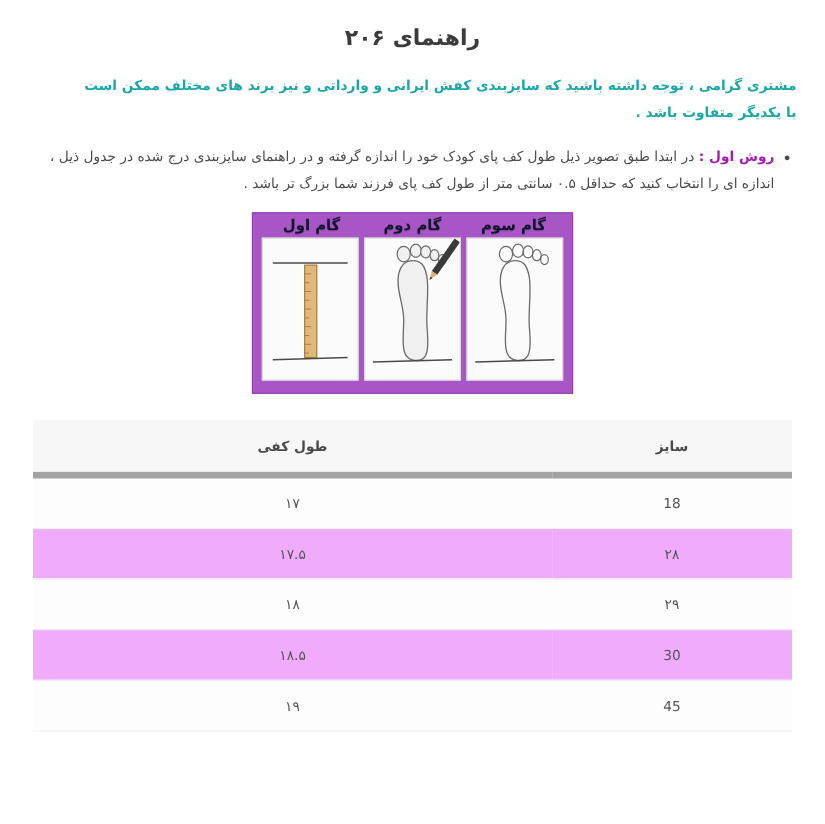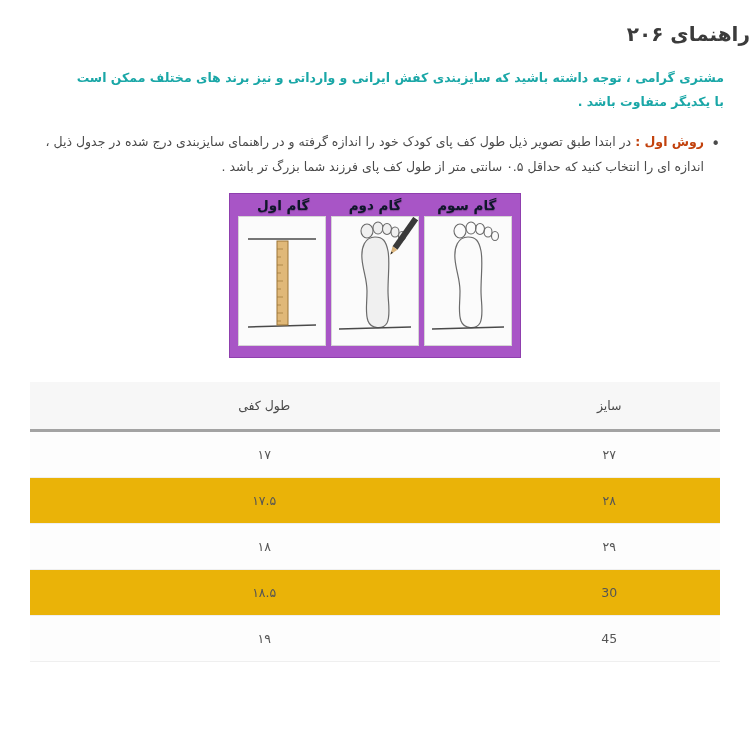--- a/index.html
+++ b/index.html
@@ -15,20 +15,21 @@
     overflow: hidden;
   }
   .page {
     width: 750px;
     height: 749px;
     box-sizing: border-box;
     padding: 0;
     position: relative;
   }
   .title {
+    text-align: center;
     font-size: 20px;
     font-weight: bold;
     color: #3b3b3b;
     margin: 22px 0 20px 0;
     letter-spacing: 0;
   }
   .intro {
     color: #1aa7a7;
     font-size: 12.5px;
     line-height: 1.95;
@@ -54,21 +55,21 @@
   ul.steps > li::before {
     content: "•";
     position: absolute;
     right: 30px;
     top: 0px;
     font-size: 15px;
     color: #4a4a4a;
     line-height: 2.0;
   }
   .lead {
-    color: #c2410c;
+    color: #a21caf;
     font-weight: bold;
   }
   .lead2 {
     color: #9a52c6;
     font-weight: bold;
   }
   .figure-wrap {
     display: flex;
     justify-content: center;
     margin: 10px 0 16px 0;
@@ -121,31 +122,31 @@
   }
   table.sizes {
     width: 690px;
     margin: 24px auto 0 auto;
     border-collapse: collapse;
     font-size: 12.5px;
     color: #555555;
   }
   table.sizes thead th {
     background: #f7f7f7;
-    font-weight: normal;
+    font-weight: bold;
     padding: 16px 0;
     text-align: center;
-    border-bottom: 3px solid #a3a3a3;
+    border-bottom: 6px solid #a3a3a3;
     color: #4a4a4a;
   }
   table.sizes tbody td {
     padding: 15px 0;
     text-align: center;
     border-bottom: 1px solid #efefef;
-    background: #eab308;
+    background: #f0abfc;
   }
   table.sizes tbody tr:nth-child(odd) td {
     background: #fdfdfd;
   }
 </style>
 </head>
 <body>
 
 <div class="page">
 
@@ -225,21 +226,21 @@
 
   <table class="sizes">
     <thead>
       <tr>
         <th>سایز</th>
         <th>طول کفی</th>
       </tr>
     </thead>
     <tbody>
       <tr>
-        <td>۲۷</td>
+        <td>18</td>
         <td>۱۷</td>
       </tr>
       <tr>
         <td>۲۸</td>
         <td>۱۷.۵</td>
       </tr>
       <tr>
         <td>۲۹</td>
         <td>۱۸</td>
       </tr>

